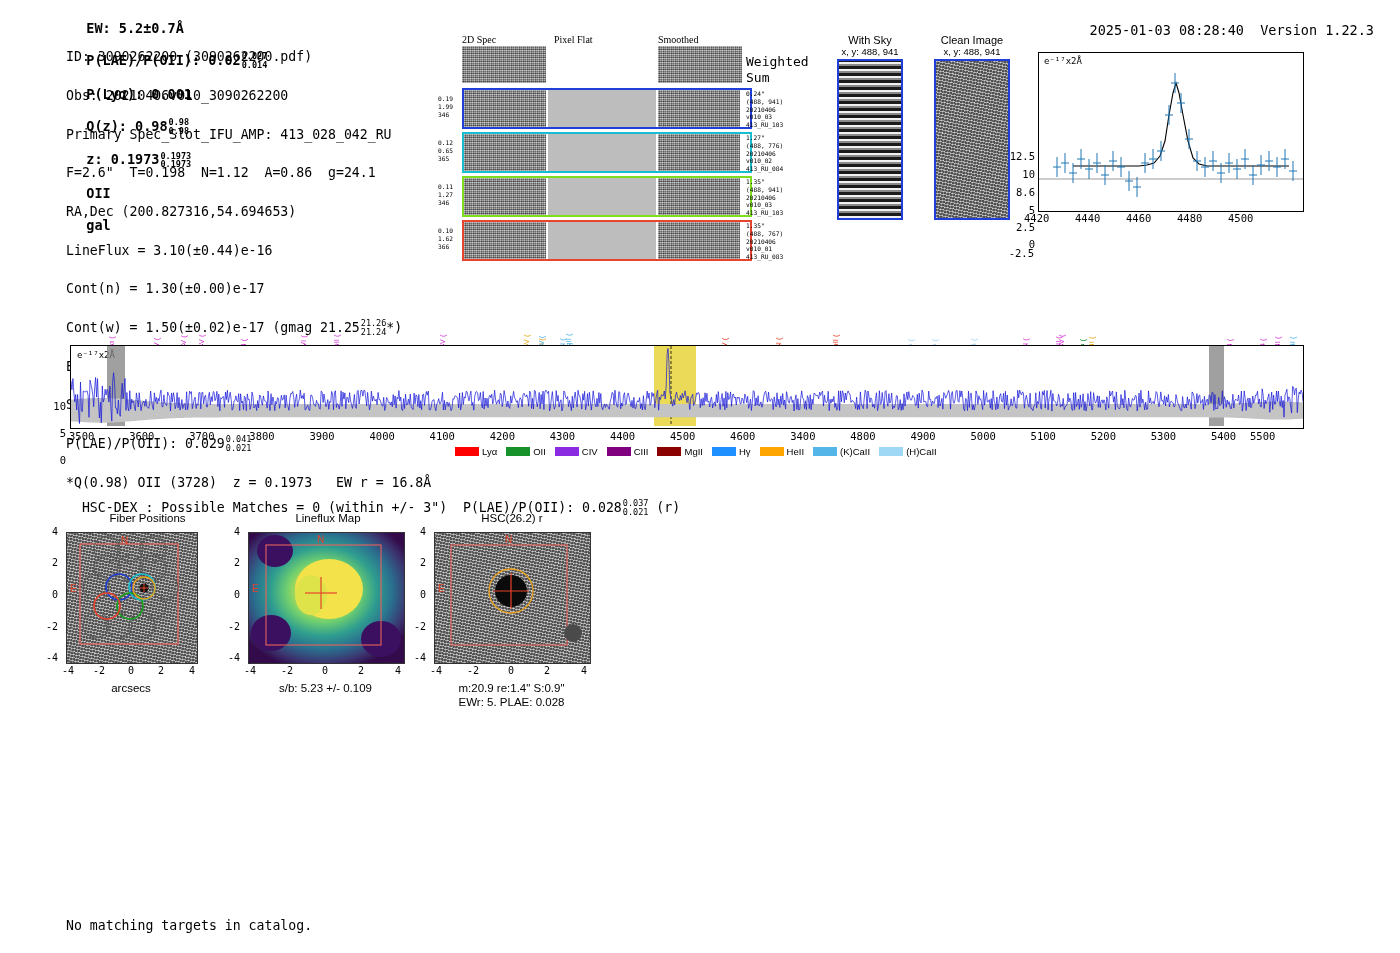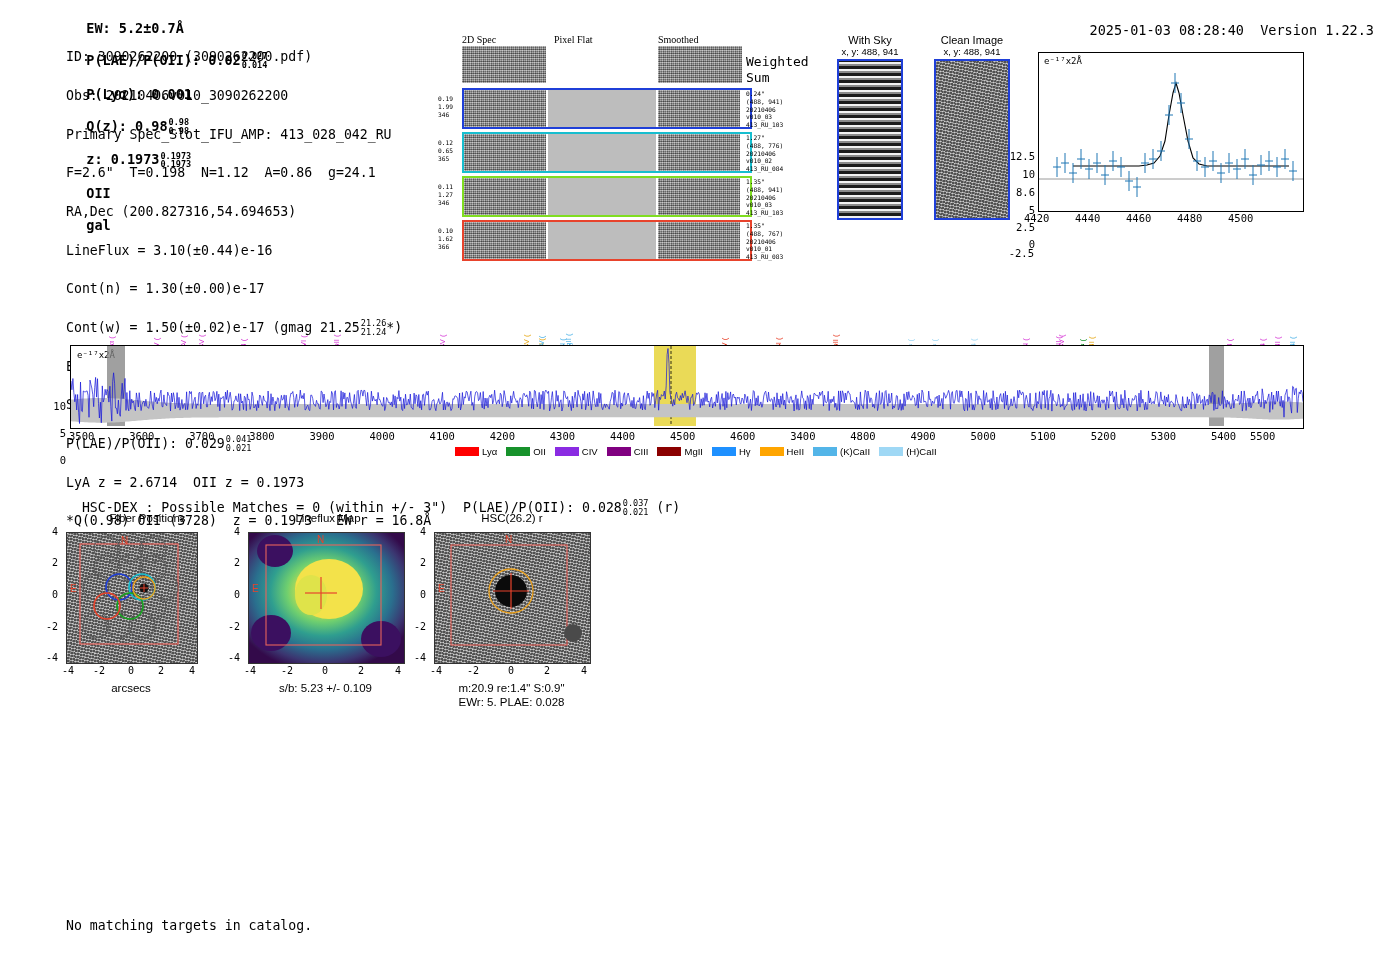--- a/index.html
+++ b/index.html
@@ -71,21 +71,20 @@
 <div>Obs: 20210406v010_3090262200</div>
 <div>Primary Spec_Slot_IFU_AMP: 413_028_042_RU</div>
 <div>F=2.6"  T=0.198  N=1.12  A=0.86  g=24.1</div>
 <div>RA,Dec (200.827316,54.694653)</div>
 <div>LineFlux = 3.10(±0.44)e-16</div>
 <div>Cont(n) = 1.30(±0.00)e-17</div>
 <div><span>Cont(w) = 1.50(±0.02)e-17 (gmag 21.25</span><span class="frac"><span>21.26</span><br><span>21.24</span></span><span>*)</span></div>
 <div>EWr = 6.40(±1.10) (w: 5.50(±0.78))Å</div>
 <div>S/N = 10.0(±1.4)   χ² = 0.8(±0.0)</div>
 <div><span>P(LAE)/P(OII): 0.029</span><span class="frac"><span>0.041</span><br><span>0.021</span></span></div>
-<div>LyA z = 2.6714  OII z = 0.1973</div>
 <div>*Q(0.98) OII (3728)  z = 0.1973   EW r = 16.8Å</div>
 </div>
 
 <div class="abs" style="left:462px;top:34px;width:290px;">
   <div style="position:relative;height:12px;">
     <div class="abs panel-title" style="left:0;width:84px;">2D Spec</div>
     <div class="abs panel-title" style="left:92px;width:96px;">Pixel Flat</div>
     <div class="abs panel-title" style="left:196px;width:84px;">Smoothed</div>
   </div>
 </div>

